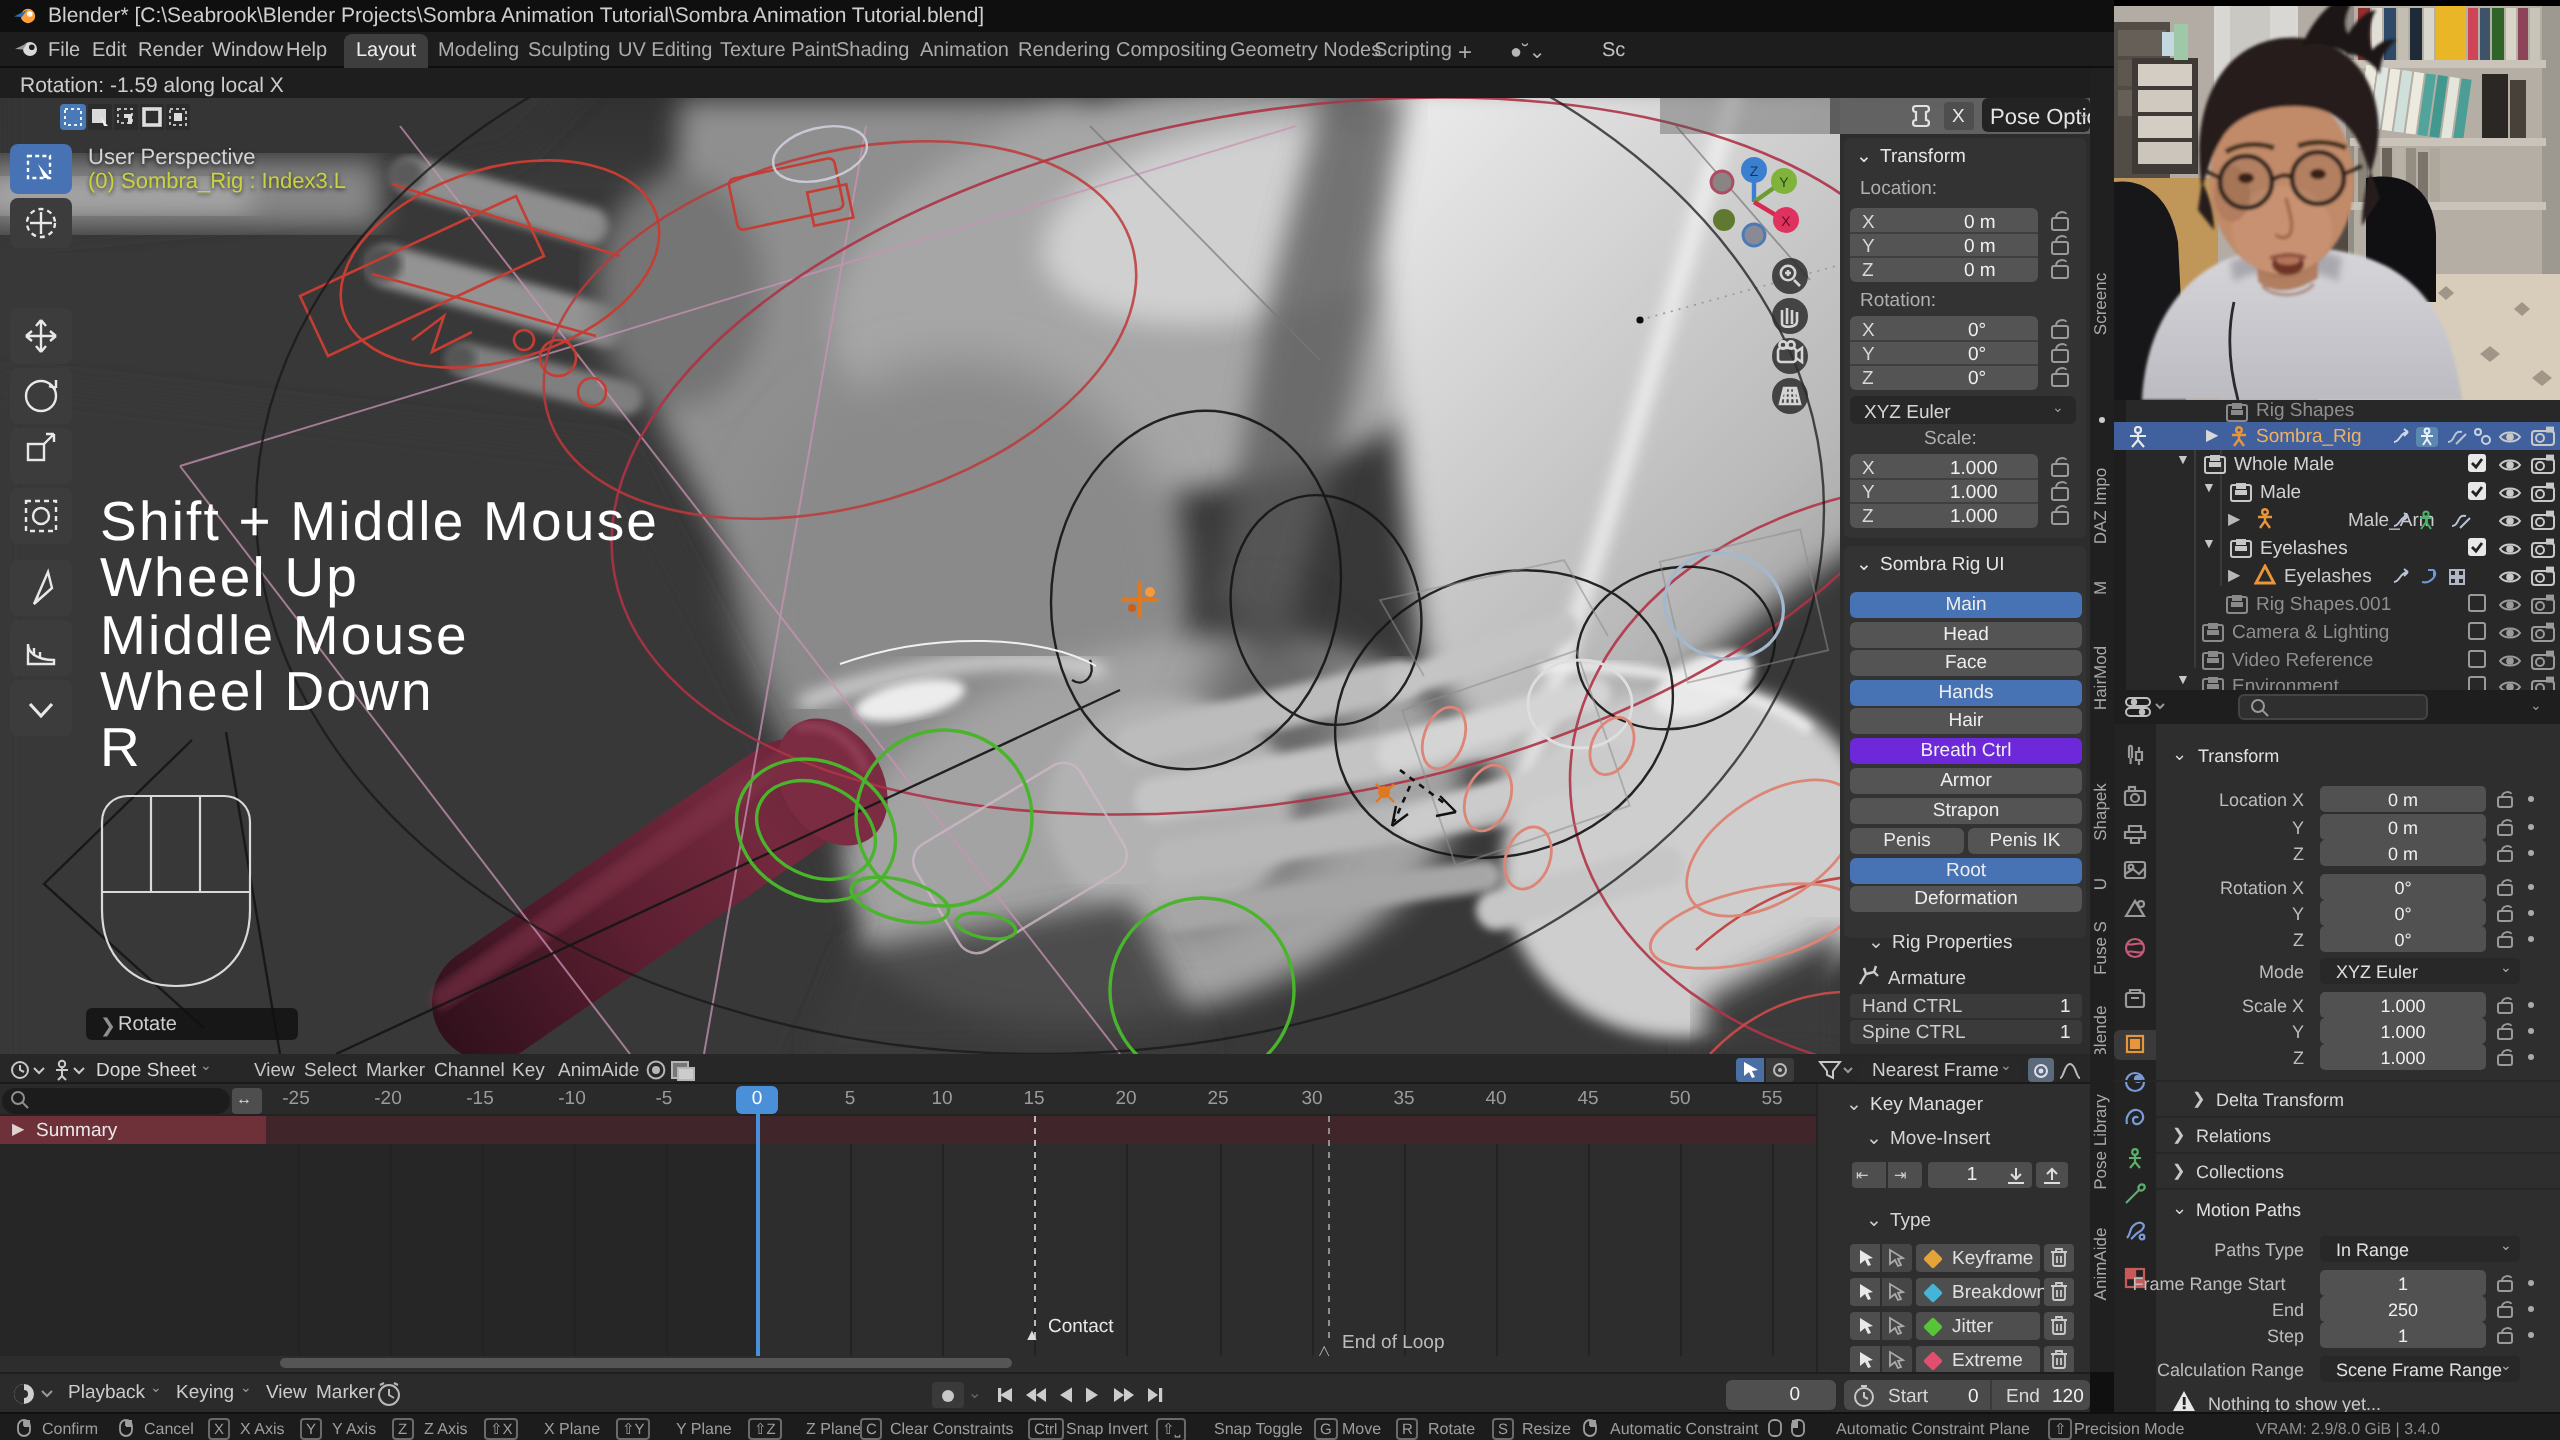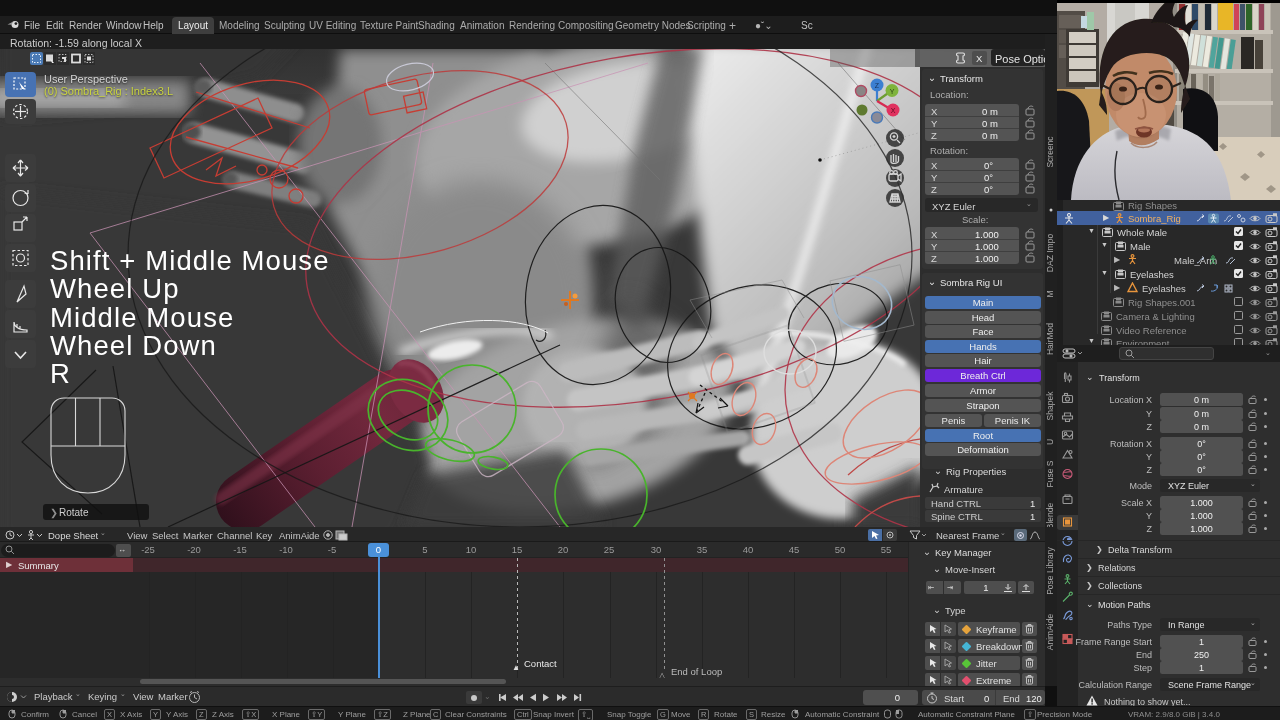--- a/index.html
+++ b/index.html
@@ -6,20 +6,28 @@
 html,body { width:1280px; height:720px; overflow:hidden; background:#101010; }
 body { font-family:"Liberation Sans", sans-serif; }
 #root { position:absolute; top:0; left:0; width:1280px; height:720px; background:#101010; }
 .abs { position:absolute; }
 .tx { position:absolute; white-space:nowrap; }
 </style>
 </head>
 <body>
 <div id="root">
 
+<div class="abs" style="left:0;top:0;width:1280px;height:16px;background:#0f0f0f;">
+  <svg class="abs" style="left:6px;top:2px;" width="13" height="12" viewBox="0 0 13 12">
+    <circle cx="8" cy="6" r="3.6" fill="#ff9f3c"></circle>
+        <circle cx="8.9" cy="5" r="1.4" fill="#fff"></circle>
+    <path d="M1 6.2 L7.5 3 L5 6.5 Z" fill="#2a6fb0"></path>
+  </svg>
+  <span class="tx" style="left:24px;top:2px;font-size:10.5px;color:#cfcfcf;">Blender* [C:\Seabrook\Blender Projects\Sombra Animation Tutorial\Sombra Animation Tutorial.blend]</span>
+</div>
 
 <div class="abs" style="left:0;top:16px;width:1280px;height:18px;background:#1d1d1d;border-bottom:1px solid #0e0e0e;font-size:10px;">
   <svg class="abs" style="left:7px;top:3px;" width="13" height="11" viewBox="0 0 13 11">
     <circle cx="8" cy="5.5" r="3.5" fill="#dadada"></circle>
         <circle cx="8.9" cy="4.6" r="1.4" fill="#1d1d1d"></circle>
     <path d="M0.5 5.5 L6.5 2.6 L4.5 5.8 Z" fill="#9a9a9a"></path>
   </svg>
   <span class="tx" style="left:24px;top:4px;color:#c2c2c2;">File</span>
   <span class="tx" style="left:46px;top:4px;color:#c2c2c2;">Edit</span>
   <span class="tx" style="left:69px;top:4px;color:#c2c2c2;text-align:center;">Render</span>
@@ -1292,21 +1300,21 @@
 <div class="abs" style="left:21px;top:214px;width:202px;height:1px;background:#262626;"></div>
 <span class="tx" style="left:29px;top:219px;color:#c8c8c8;font-size:8px;">❯</span>
       <span class="tx" style="left:41px;top:219px;color:#d8d8d8;">Collections</span>
 <div class="abs" style="left:21px;top:232px;width:202px;height:1px;background:#262626;"></div>
 <span class="tx" style="left:29px;top:237px;color:#d8d8d8;">⌄</span>
       <span class="tx" style="left:41px;top:238px;color:#e0e0e0;">Motion Paths</span>
 <span class="tx" style="left:0;top:258px;width:95px;text-align:right;color:#bdbdbd;display:block;">Paths Type</span>
 <div class="abs" style="left:103px;top:256px;width:100px;height:13px;background:#282828;border-radius:2.5px;"></div>
 <span class="tx" style="left:111px;top:258px;color:#e0e0e0;">In Range</span>
 <span class="tx" style="left:193px;top:257px;color:#aaa;font-size:7px;">⌄</span>
-<span class="tx" style="left:0;top:275px;width:95px;text-align:right;color:#bdbdbd;display:block;">Frame Range Start</span>
+<span class="tx" style="left:0;top:275px;width:95px;text-align:center;color:#bdbdbd;display:block;">Frame Range Start</span>
 <div class="abs" style="left:103px;top:273px;width:83px;height:13px;background:#515151;border-radius:2.5px;"></div>
 <span class="tx" style="left:103px;top:275px;width:83px;text-align:center;color:#f0f0f0;display:block;">1</span>
 <svg class="abs" style="left:190px;top:275px;" width="12" height="10" viewBox="0 0 12 10">
         <g fill="none" stroke="#9a9a9a">
           <rect x="2" y="3.5" width="7" height="5" rx="1"></rect>
           <path d="M4,3.5 C4,0.5 8.5,0.5 8.5,2"></path>
         </g>
       </svg>
 <div class="abs" style="left:207px;top:278px;width:3px;height:3px;background:#aaa;border-radius:50%;"></div>
 <span class="tx" style="left:0;top:288px;width:95px;text-align:right;color:#bdbdbd;display:block;">End</span>

